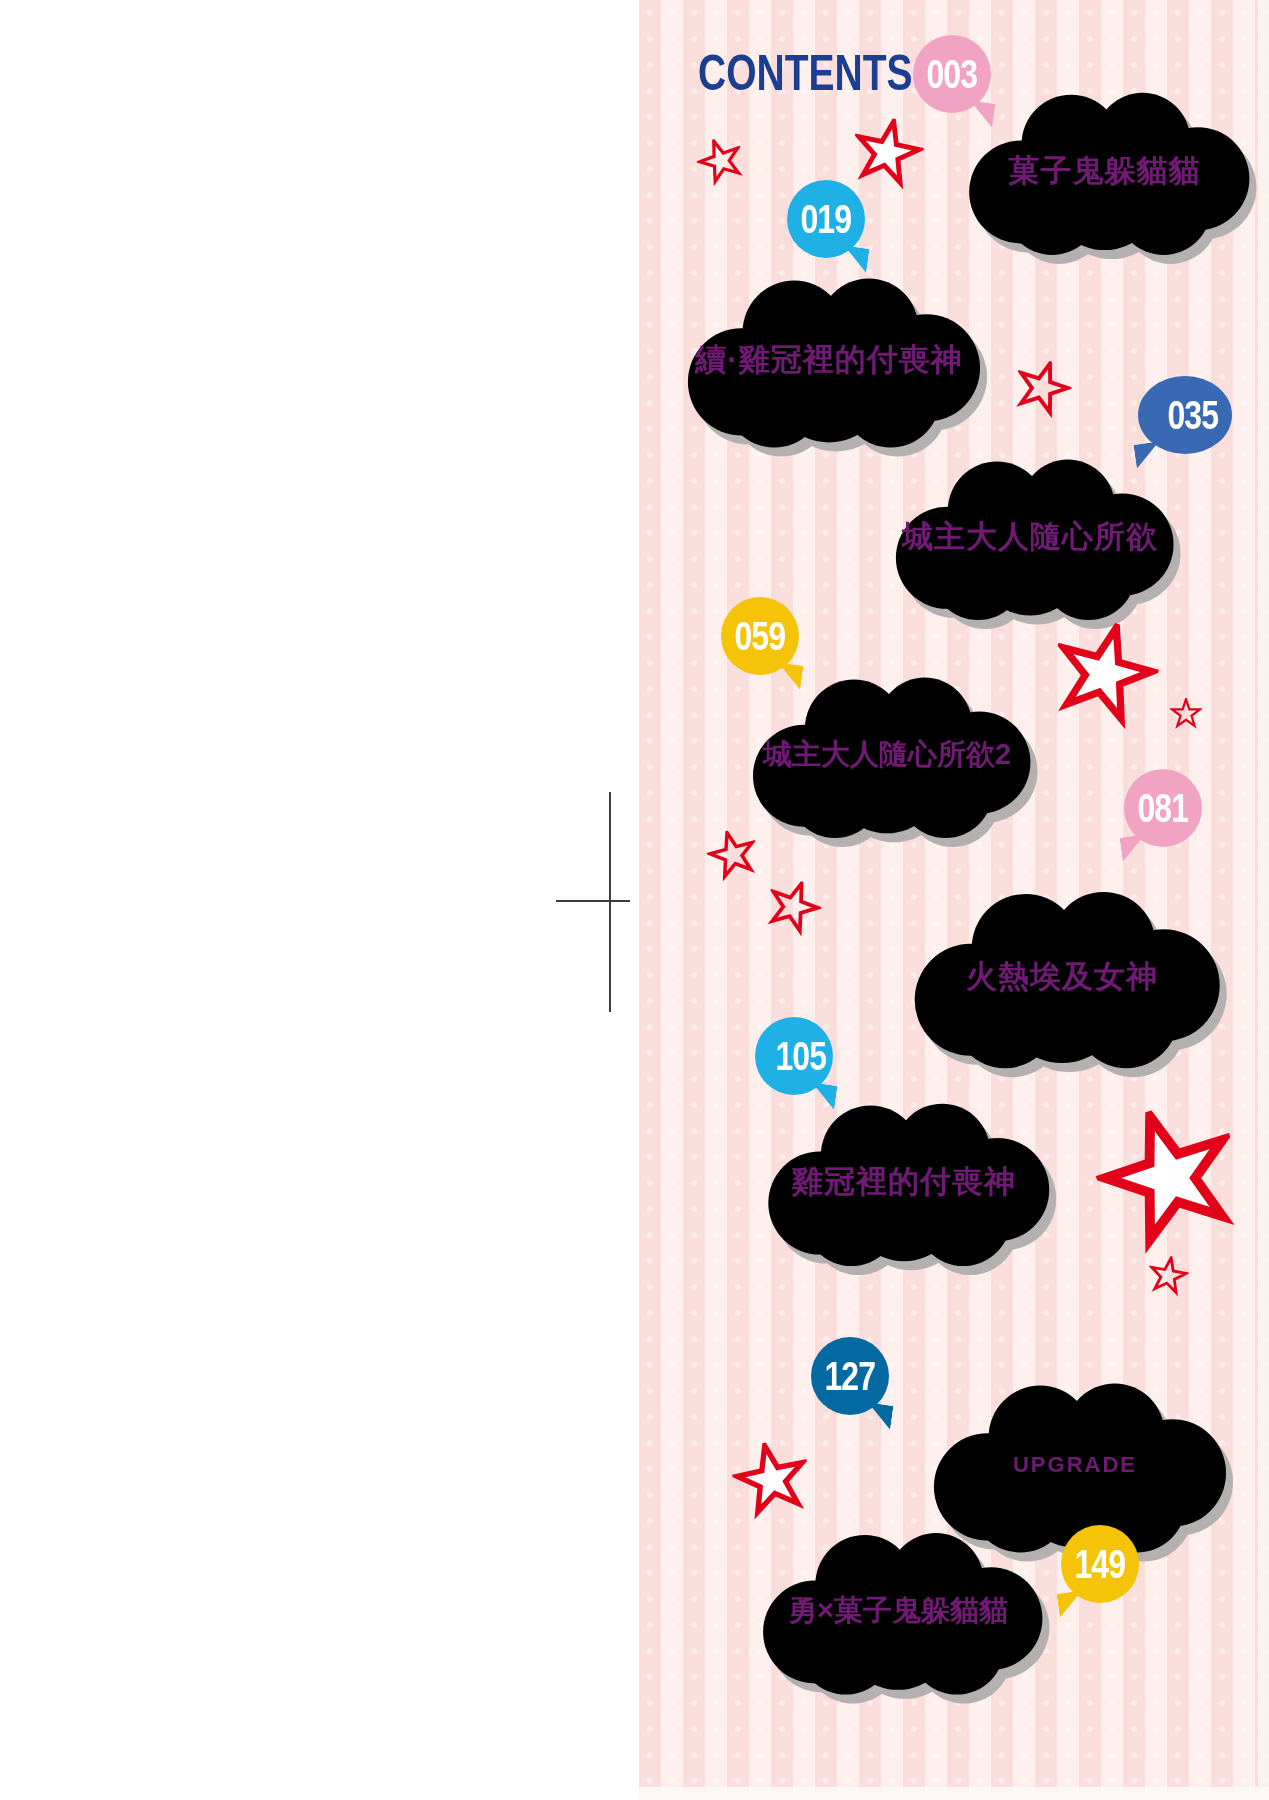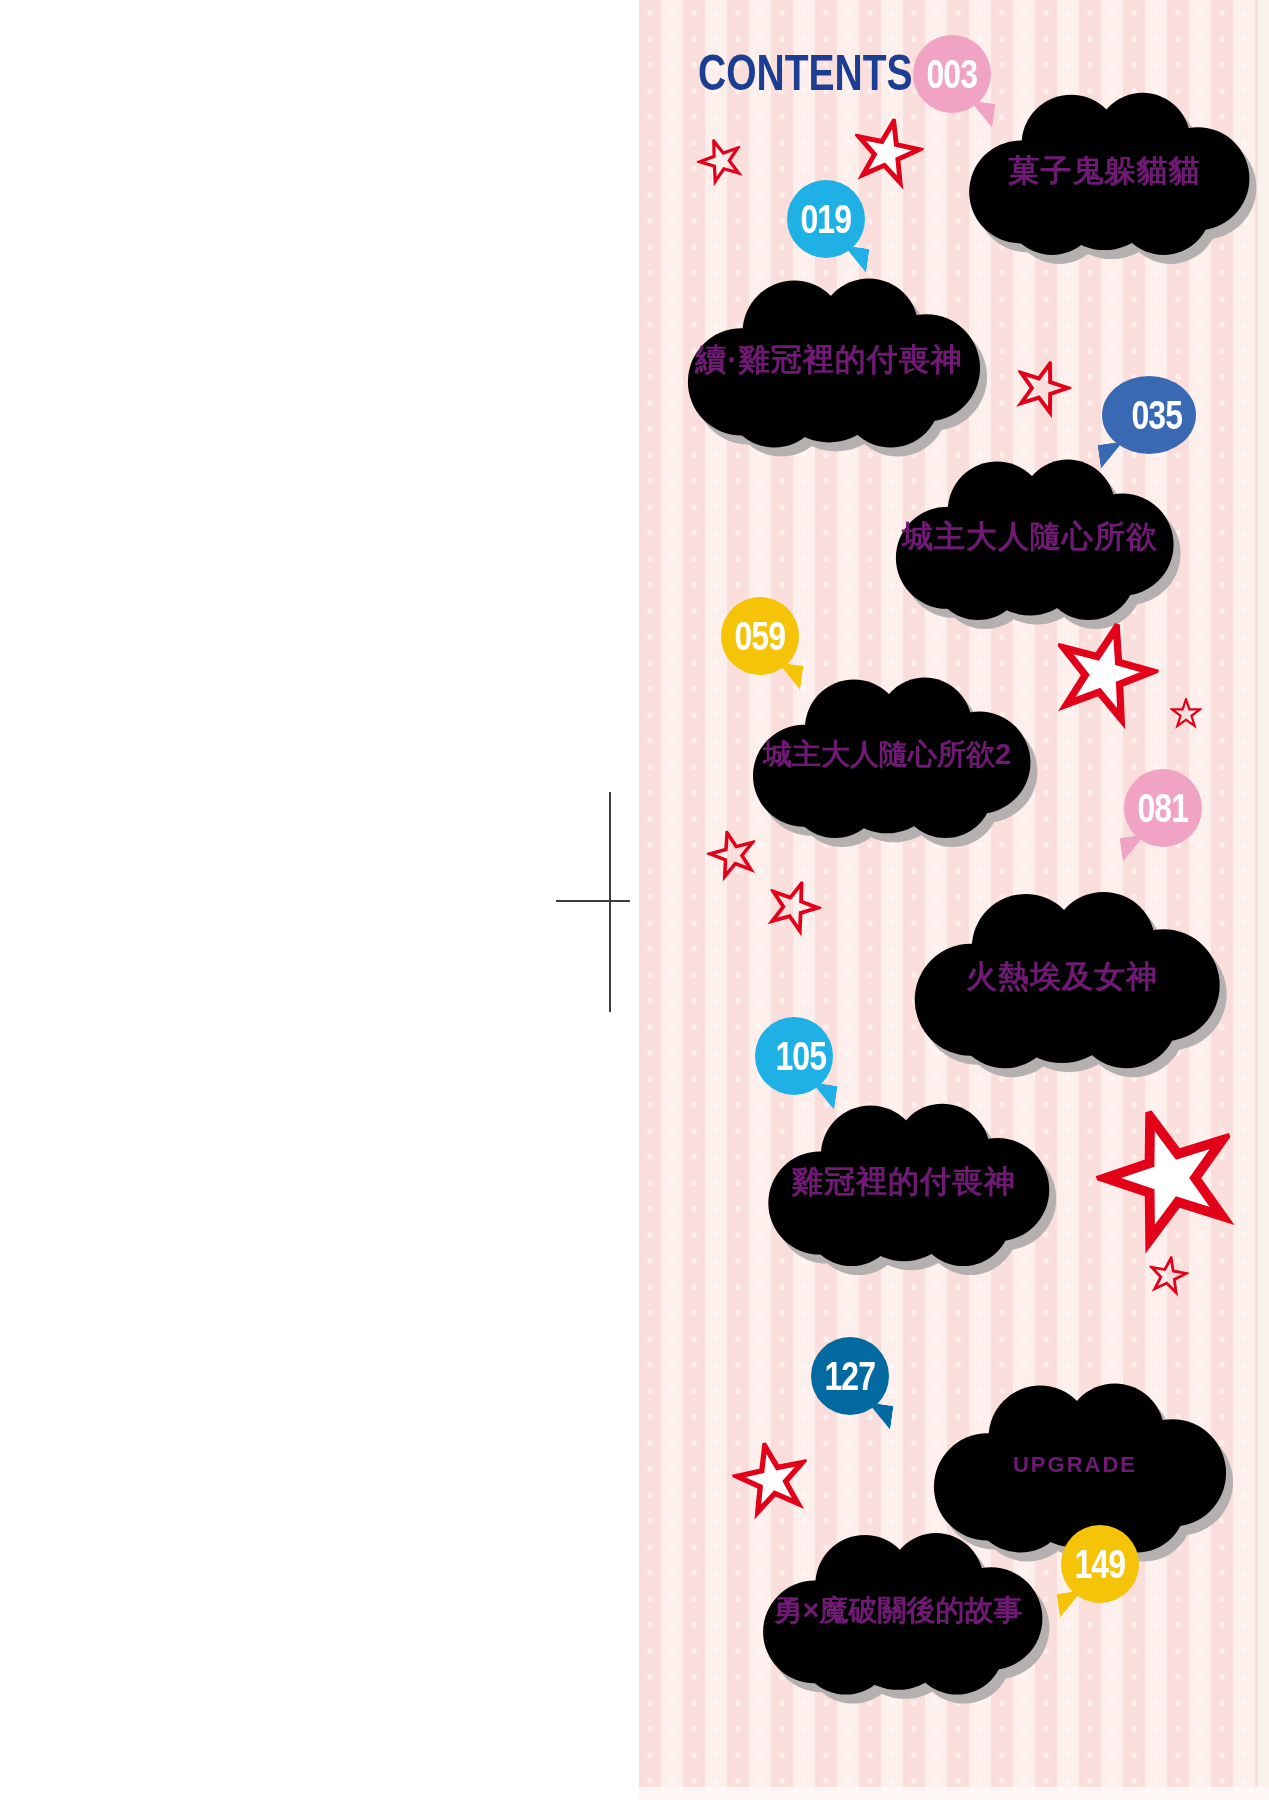--- a/index.html
+++ b/index.html
@@ -133,21 +133,21 @@
     <svg viewBox="0 0 320 180">
         <use href="#cloud-shape"></use>
       </svg>
     <div class="cloud-text">續·雞冠裡的付喪神</div>
   </div>
 
   <svg class="star outline" style="left:1014px;top:360px;width:56px;height:56px;transform:rotate(18deg);" viewBox="0 0 100 100">
       <use href="#star-shape"></use>
     </svg>
 
-  <div class="badge c-mblue tail-bl" style="left:1102px;top:376px;padding-left:16px;">
+  <div class="badge c-mblue tail-bl" style="left:1138px;top:376px;padding-left:16px;">
     <span class="num">035</span>
   </div>
   <div class="cloud periwinkle" style="left:866px;top:452px;width:328px;height:170px;text-align:center;">
     <svg viewBox="0 0 320 180">
         <use href="#cloud-shape"></use>
       </svg>
     <div class="cloud-text">城主大人隨心所欲</div>
   </div>
 
   <div class="badge c-gold tail-br" style="left:721px;top:597px;">
@@ -211,16 +211,16 @@
     <div class="cloud-text latin">UPGRADE</div>
   </div>
 
   <div class="badge c-gold tail-bl" style="left:1061px;top:1525px;">
     <span class="num">149</span>
   </div>
   <div class="cloud yellow" style="left:746px;top:1520px;width:304px;height:182px;">
     <svg viewBox="0 0 320 180">
         <use href="#cloud-shape"></use>
       </svg>
-    <div class="cloud-text small">勇×魔破關後的故事</div>
+    <div class="cloud-text small">勇×菓子鬼躲貓貓</div>
   </div>
 
 </div>
 
 </body></html>

